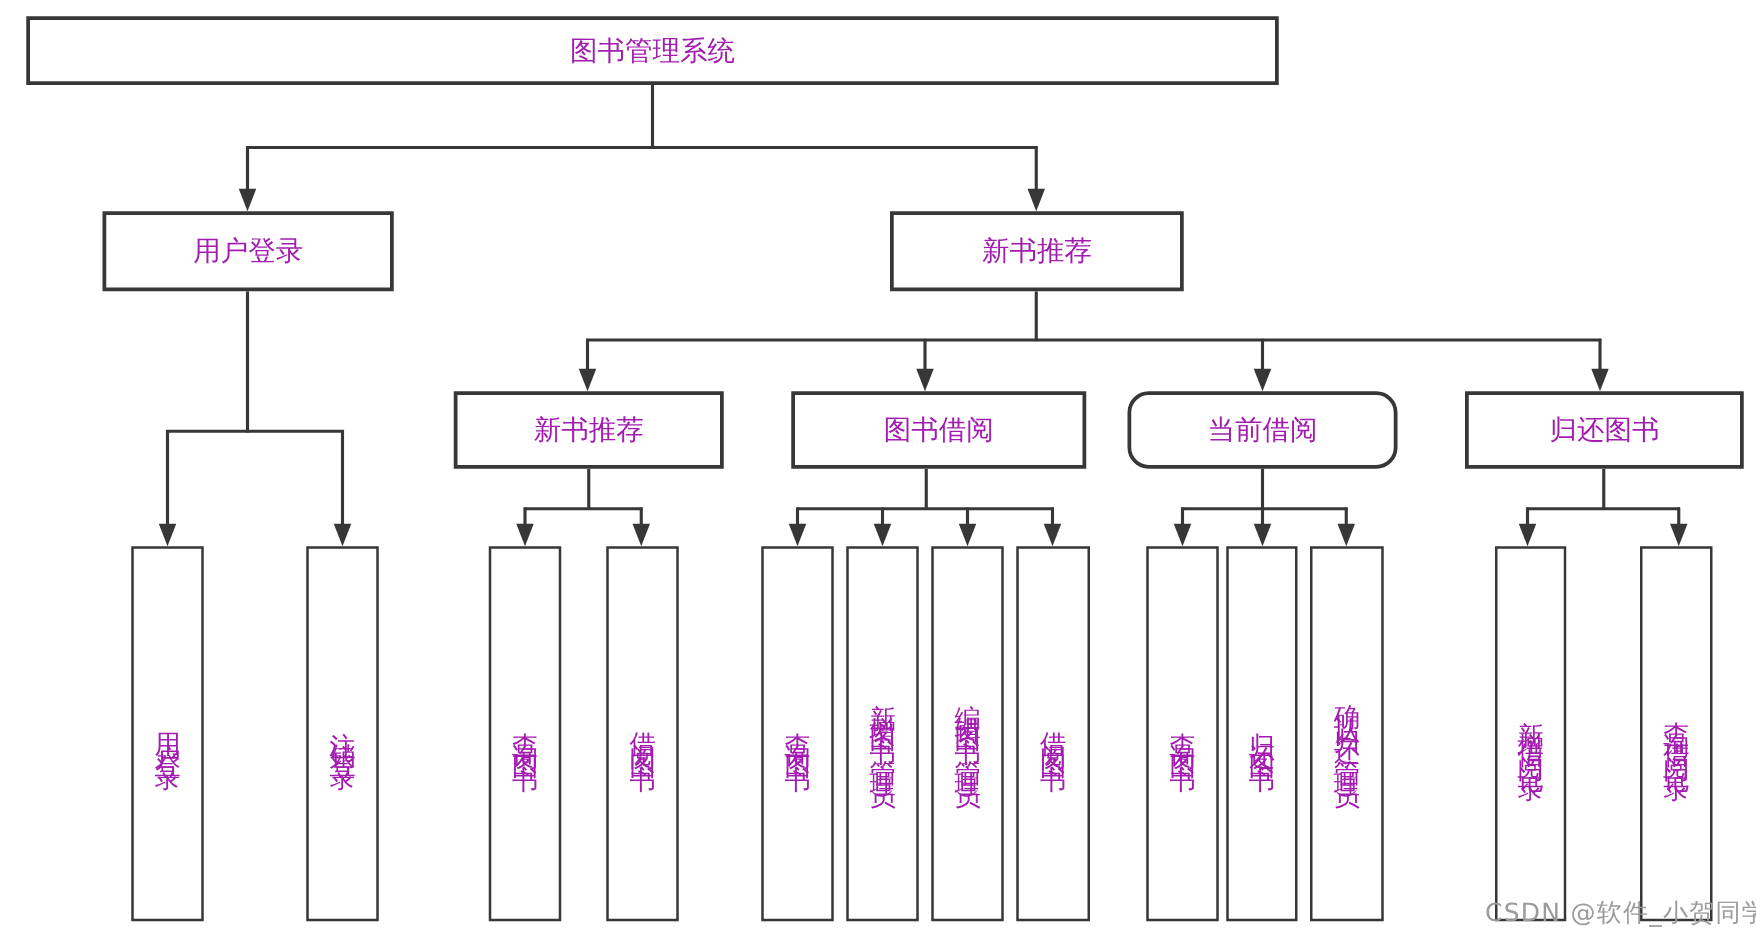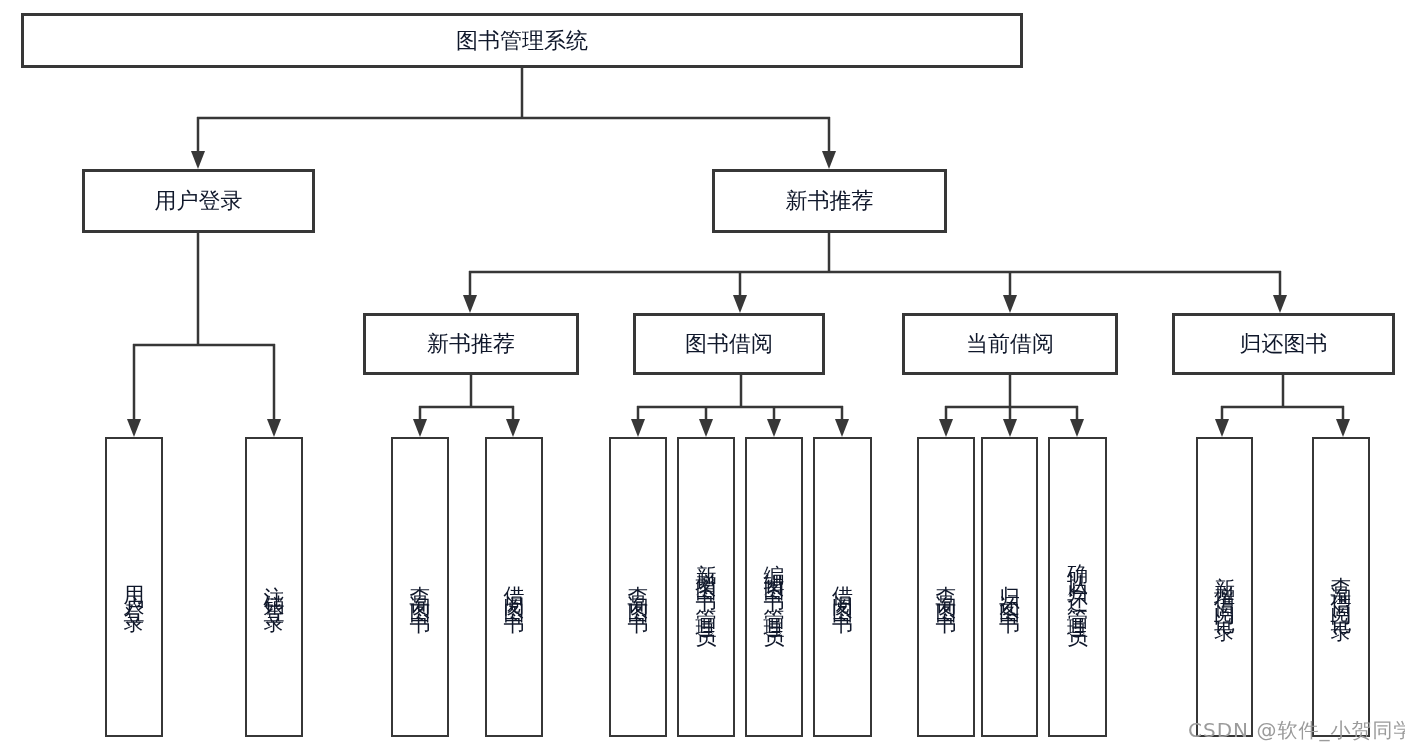--- a/index.html
+++ b/index.html
@@ -10,32 +10,32 @@
     background:#ffffff;
     overflow:hidden;
   }
   .lines{position:absolute;left:0;top:0;width:1405px;height:747px;z-index:1;}
   .node{
     position:absolute;
     box-sizing:border-box;
     background:#ffffff;
     border:3px solid #373737;
     display:flex;align-items:center;justify-content:center;
-    color:#0f172a;
+    color:#a21caf;
     z-index:2;
   }
   .node .lbl{white-space:nowrap;}
   .root{left:21px;top:13px;width:1002px;height:55px;font-size:22px;}
   .lvl2,.lvl3{height:64px;font-size:22px;}
   .lvl3{height:62px;}
   .n-user-login{left:82px;top:169px;width:233px;}
   .n-book-mgmt{left:712px;top:169px;width:235px;}
   .n-newbook {left:363px;top:313px;width:216px;}
-  .n-borrow  {left:633px;top:313px;width:192px;}
-  .n-current {left:902px;top:313px;width:216px;}
+  .n-borrow  {left:633px;top:313px;width:236px;}
+  .n-current {left:902px;top:313px;width:216px;border-radius:17px;}
   .n-records {left:1172px;top:313px;width:223px;}
   .leaf{
     top:437px;height:300px;width:58px;
     border-width:2px;
     font-size:21px;
   }
   .leaf .lbl{
     writing-mode:vertical-rl;
     text-orientation:mixed;
     letter-spacing:9px;

